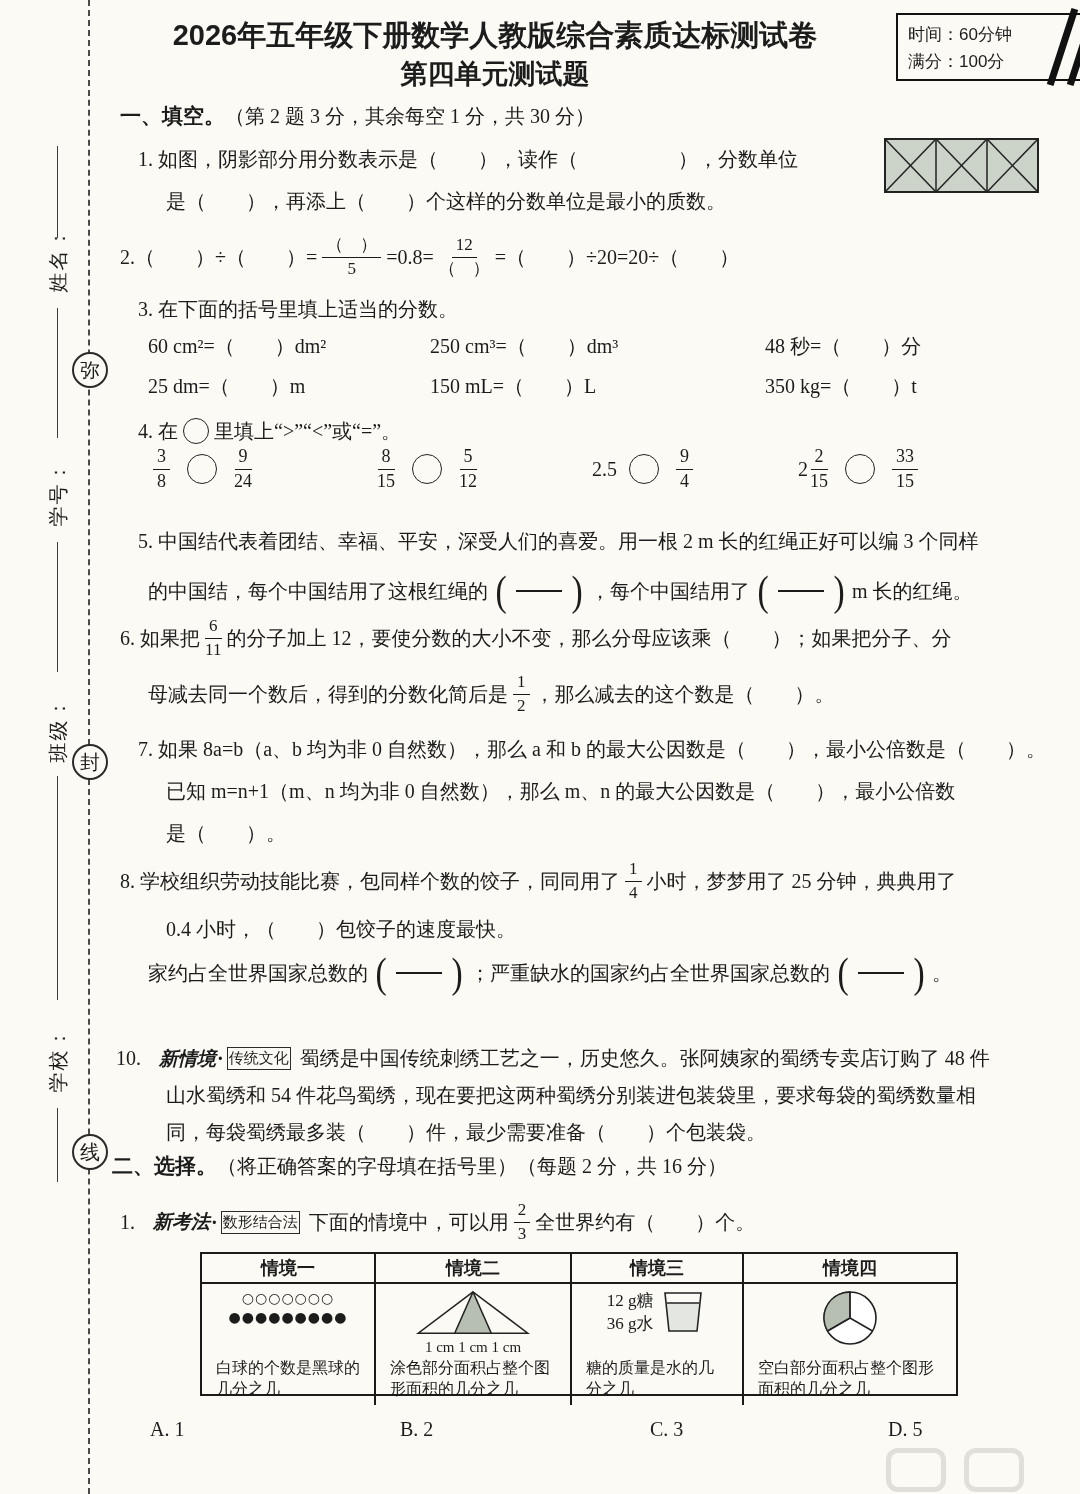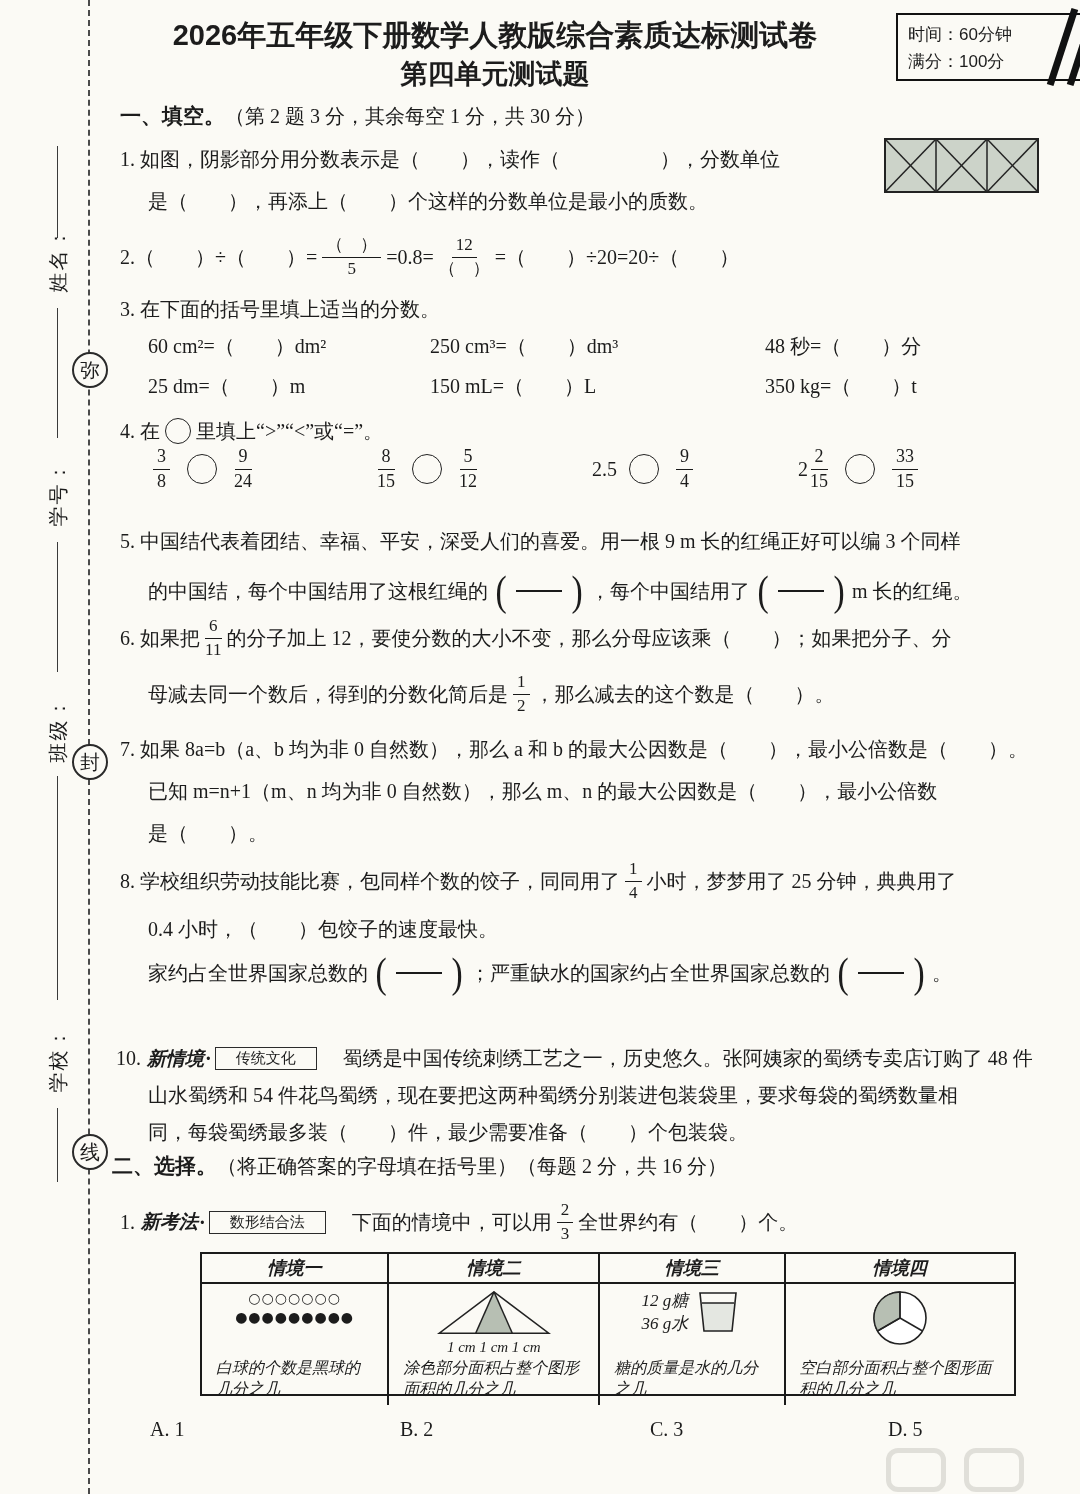--- a/index.html
+++ b/index.html
@@ -29,55 +29,55 @@
     font-family:"Liberation Sans","DejaVu Sans",sans-serif; font-weight:bold; font-size:27px;}
   .infobox{
     position:absolute; top:13px; left:896px; width:204px; height:68px;
     border:2px solid #111; padding:6px 10px; font-size:17px; line-height:27px;
     font-family:"Liberation Sans","DejaVu Sans",sans-serif;
   }
   .slash{position:absolute; top:-8px; bottom:-8px; width:7px; background:#111; transform:rotate(18deg);}
   .slash.s1{right:32px;} .slash.s2{right:12px;}
   
   .blk{position:absolute; left:120px; right:20px;}
-  .line{line-height:42px; white-space:nowrap;}
+  .line{line-height:42px; white-space:nowrap;margin-left:18px;}
   .cont{padding-left:28px;}
   .fline{display:flex; align-items:center; white-space:nowrap;}
   .hbold{font-family:"Liberation Sans","DejaVu Sans",sans-serif; font-weight:bold; font-size:21px;}
   .hrest{font-size:20px;}
   
   .frac{display:inline-flex; flex-direction:column; align-items:center; margin:0 5px;
     font-size:17px; line-height:1.2; vertical-align:middle;}
   .frac .fn{border-bottom:1.6px solid #1a1a1a; padding:0 4px 1px; text-align:center;}
   .frac .fd{padding-top:1px; text-align:center;}
   
   .pblank{display:inline-flex; align-items:center; margin:0 6px;}
   .pblank .pp{font-size:42px; font-weight:300; line-height:1; transform:scaleX(.8);}
   .pblank .bl{width:46px; height:0; border-top:2px solid #1a1a1a; margin:0 8px;}
   
   .cir{display:inline-block; width:30px; height:30px; border:1.7px solid #222; border-radius:50%; margin:0 12px; flex:none;}
   .cirh{display:inline-block; width:26px; height:26px; border:1.7px solid #222; border-radius:50%; vertical-align:-6px; margin:0 5px;}
   .cmp{position:absolute; display:flex; align-items:center; top:0;}
   .cmp .frac{font-size:18px;}
   
-  .nb{font-family:"Liberation Sans","DejaVu Sans",sans-serif; font-weight:bold; font-style:italic; font-size:19px; margin-left:6px;}
+  .nb{font-family:"Liberation Sans","DejaVu Sans",sans-serif; font-weight:bold; font-style:italic; font-size:19px; margin-left:18px;}
   .ndot{font-weight:bold; margin:0 1px;}
   .nbox{font-family:Liberation Serif, serif; font-size:15px; border:1.5px solid #2b2b2b;
-    padding:1px 20px; margin:0 26px 0 2px; white-space:nowrap;}
+    padding:1px 1px; margin:0 9px 0 2px; white-space:nowrap;}
   
   .fig1{position:absolute; top:138px; left:884px;}
   .figfill{fill:var(--fig-fill,#ccd3c9);}
   .figstroke{fill:none; stroke:#222; stroke-width:2;}
   .sline line{stroke:#222; stroke-width:1.5;}
   
   .q3row{position:absolute; left:148px; right:20px; display:flex; line-height:40px; white-space:nowrap;}
   .q3c1{width:282px;} .q3c2{width:335px;}
   
-  .qtable{position:absolute; left:200px; top:1252px; width:816px; height:144px;
-    border:2px solid #1a1a1a; display:grid; grid-template-columns:172fr 196fr 172fr 214fr; background:var(--paper,#fbfaf5);font-style:italic;}
+  .qtable{position:absolute; left:200px; top:1252px; width:758px; height:144px;
+    border:2px solid #1a1a1a; display:grid; grid-template-columns:172fr 196fr 172fr 214fr; background:var(--paper,#fbfaf5);}
   .qcell{border-left:2px solid #1a1a1a; display:flex; flex-direction:column; min-width:0;}
   .qcell:first-child{border-left:none;}
   .qhead{height:30px; line-height:29px; text-align:center; border-bottom:2px solid #1a1a1a;
     font-size:18px; font-weight:bold;}
   .qbody{flex:1; display:flex; flex-direction:column; align-items:center; padding:5px 4px 6px;}
   .qcap{font-size:16px; line-height:21px; padding:0 10px; margin-top:auto;}
   .dots{font-family:"DejaVu Sans",sans-serif; font-size:14px; line-height:19px; letter-spacing:1px;}
   .sugar{display:flex; align-items:flex-start; gap:6px;}
   .sugar .st{font-size:17px; line-height:23px;}
   .trishade{fill:var(--fig-shade,#b7bfb3);}
@@ -213,21 +213,21 @@
         </span>
       <span class="cir"></span>
       <span class="frac">
           <span class="fn">33</span>
           <span class="fd">15</span>
         </span>
     </span>
   </div>
 
   <div class="blk" style="top:520px">
-    <div class="line">5. 中国结代表着团结、幸福、平安，深受人们的喜爱。用一根 9 m 长的红绳正好可以编 3 个同样</div>
+    <div class="line">5. 中国结代表着团结、幸福、平安，深受人们的喜爱。用一根 2 m 长的红绳正好可以编 3 个同样</div>
     <div class="fline cont" style="height:58px">
       <span>的中国结，每个中国结用了这根红绳的</span>
       <span class="pblank">
           <span class="pp">(</span>
           <span class="bl"></span>
           <span class="pp">)</span>
         </span>
       <span>，每个中国结用了</span>
       <span class="pblank">
           <span class="pp">(</span>

